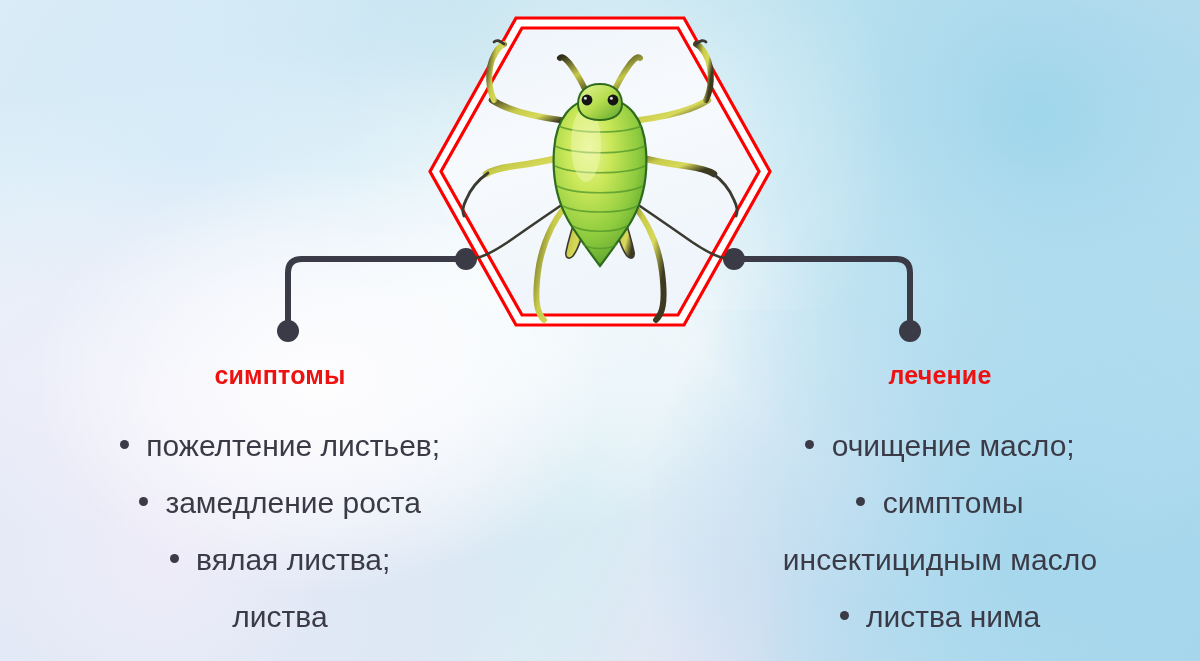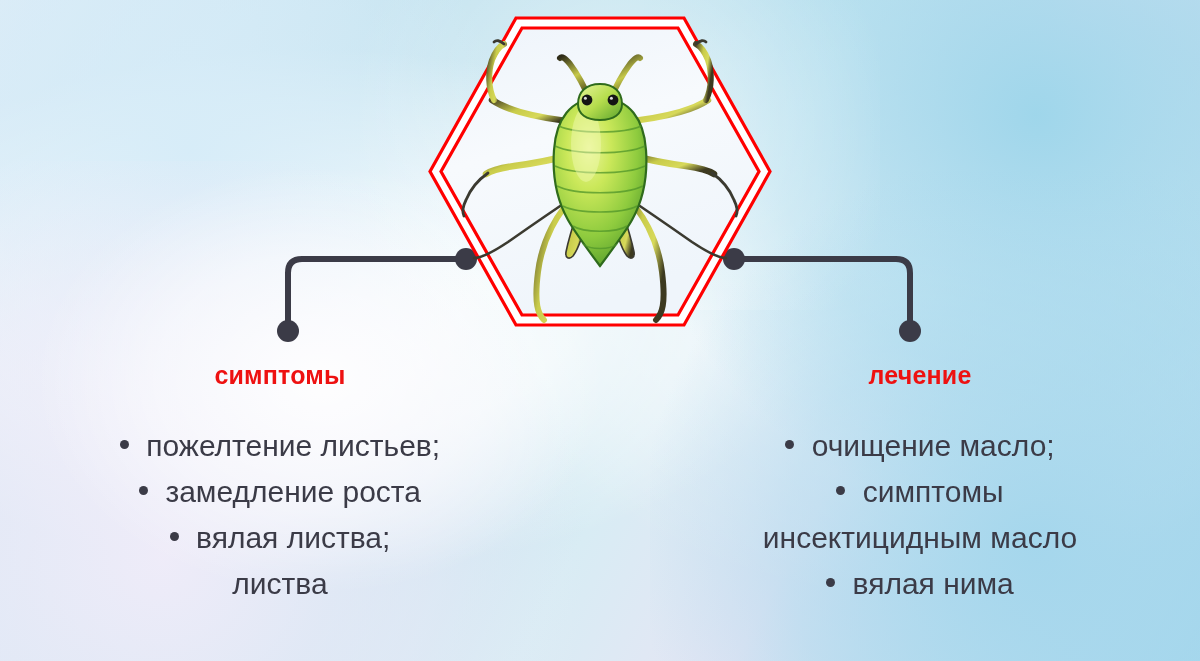--- a/index.html
+++ b/index.html
@@ -81,41 +81,41 @@
   }
 
   
   .col {
     position: absolute;
     top: 358px;
     width: 520px;
     text-align: center;
   }
   .col-left  { left: 20px; }
-  .col-right { left: 660px; }
+  .col-right { left: 680px; }
 
   .col-title {
     color: #ee1111;
     font-size: 25px;
     font-weight: bold;
     letter-spacing: 0.2px;
     margin: 5px 0 36px 0;
     line-height: 1;
   }
 
   .col-list {
     list-style: none;
     margin: 0;
     padding: 0;
     color: #3b3b47;
     font-size: 30px;
     line-height: 1.33;
   }
   .col-list li {
-    margin: 4px;
+    margin: 15px;
     padding: 0;
   }
   .bullet-dot {
     display: inline-block;
     width: 9px;
     height: 9px;
     border-radius: 50%;
     background: #3b3b47;
     vertical-align: middle;
     margin: -3px 9px 0 0;
@@ -270,18 +270,18 @@
       <li>
         <span class="bullet-dot"></span>
         <span class="li-text">симптомы</span>
       </li>
       <li class="no-bullet">
         
         <span class="li-text">инсектицидным масло</span>
       </li>
       <li>
         <span class="bullet-dot"></span>
-        <span class="li-text">вялая нима</span>
+        <span class="li-text">листва нима</span>
       </li>
     </ul>
   </div>
 
 </div>
 
 </body></html>

